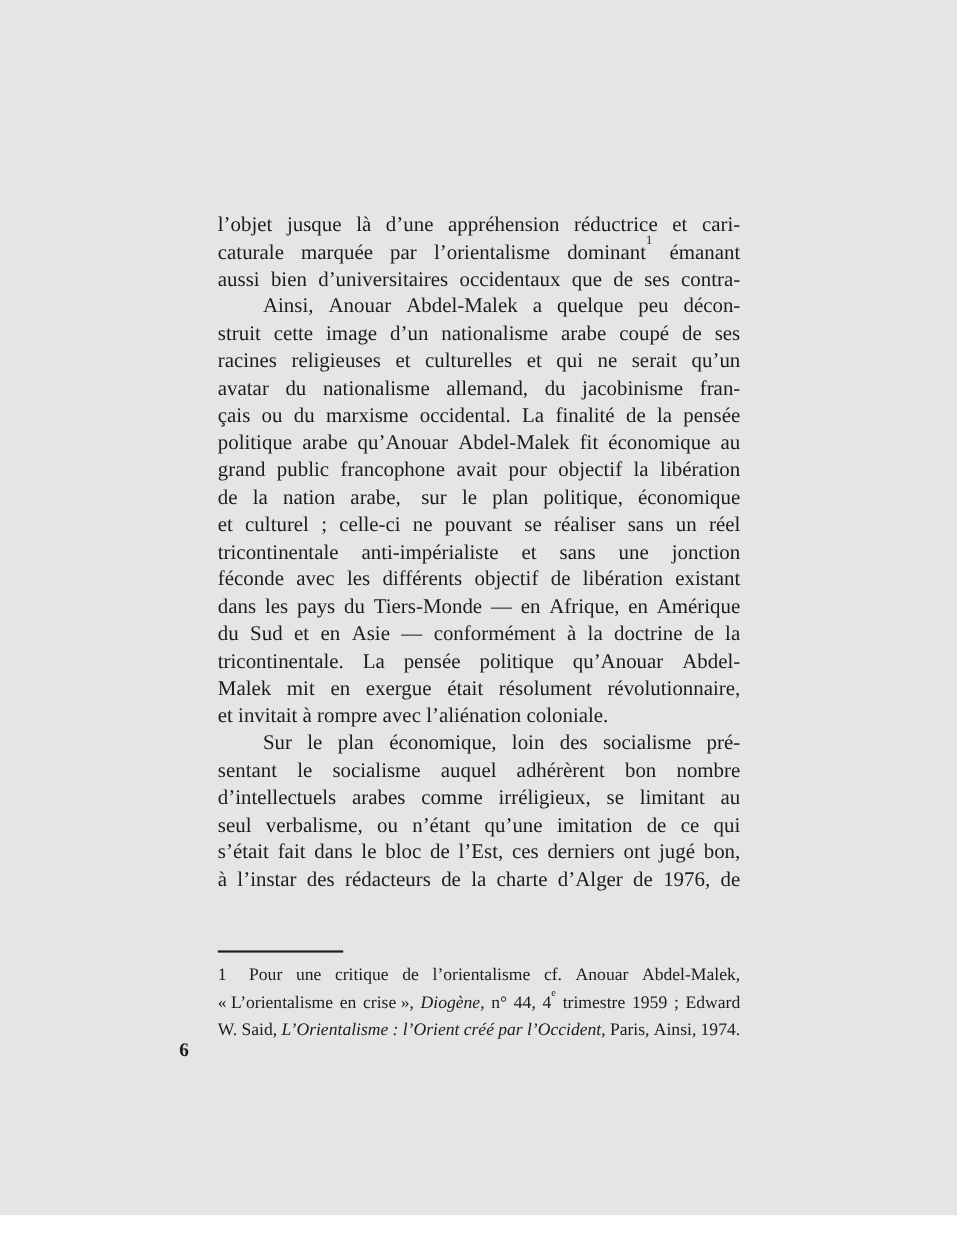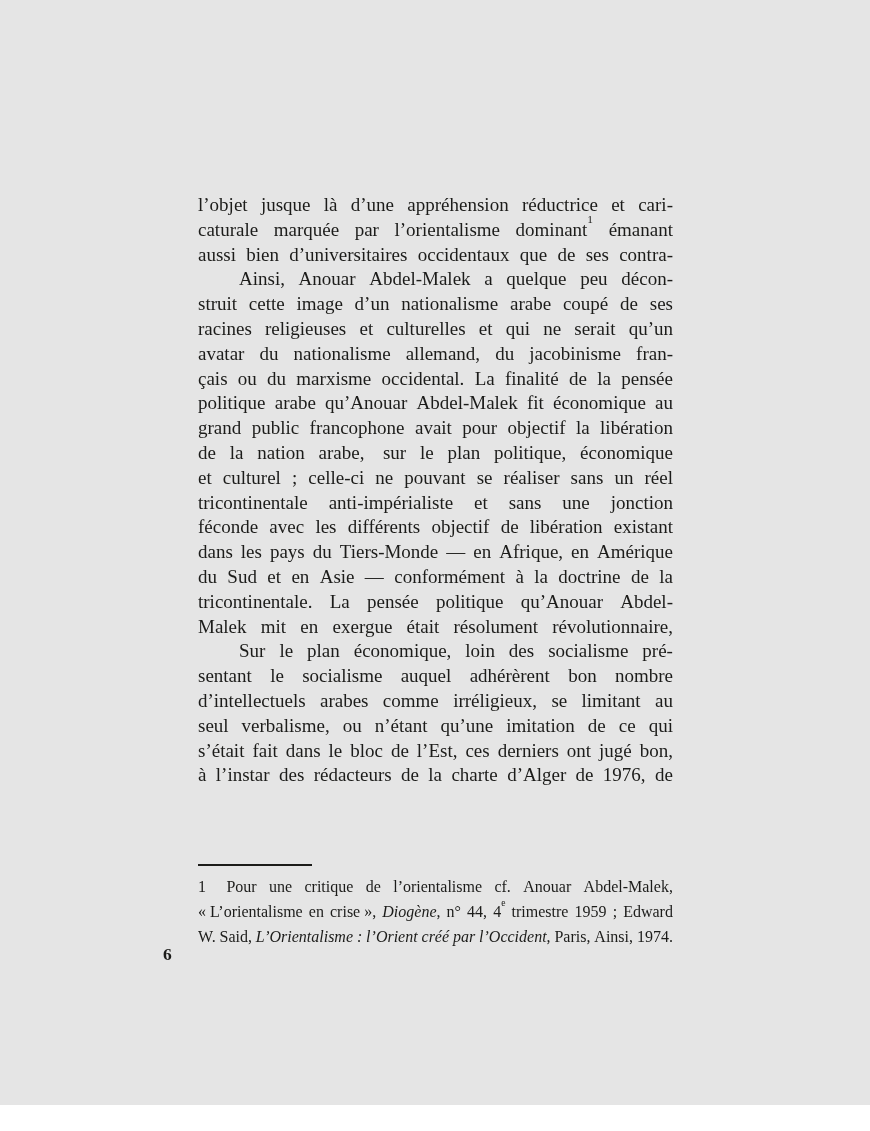--- a/index.html
+++ b/index.html
@@ -247,20 +247,21 @@
         </div>
         <div class="line j">
           <span class="w">Malek</span>
           <span class="w">mit</span>
           <span class="w">en</span>
           <span class="w">exergue</span>
           <span class="w">était</span>
           <span class="w">résolument</span>
           <span class="w">révolutionnaire,</span>
         </div>
+        <div class="line l">et invitait à rompre avec l’aliénation coloniale.</div>
       </div>
       <div class="para">
         <div class="line j indent">
           <span class="w">Sur</span>
           <span class="w">le</span>
           <span class="w">plan</span>
           <span class="w">économique,</span>
           <span class="w">loin</span>
           <span class="w">des</span>
           <span class="w">socialisme</span>

